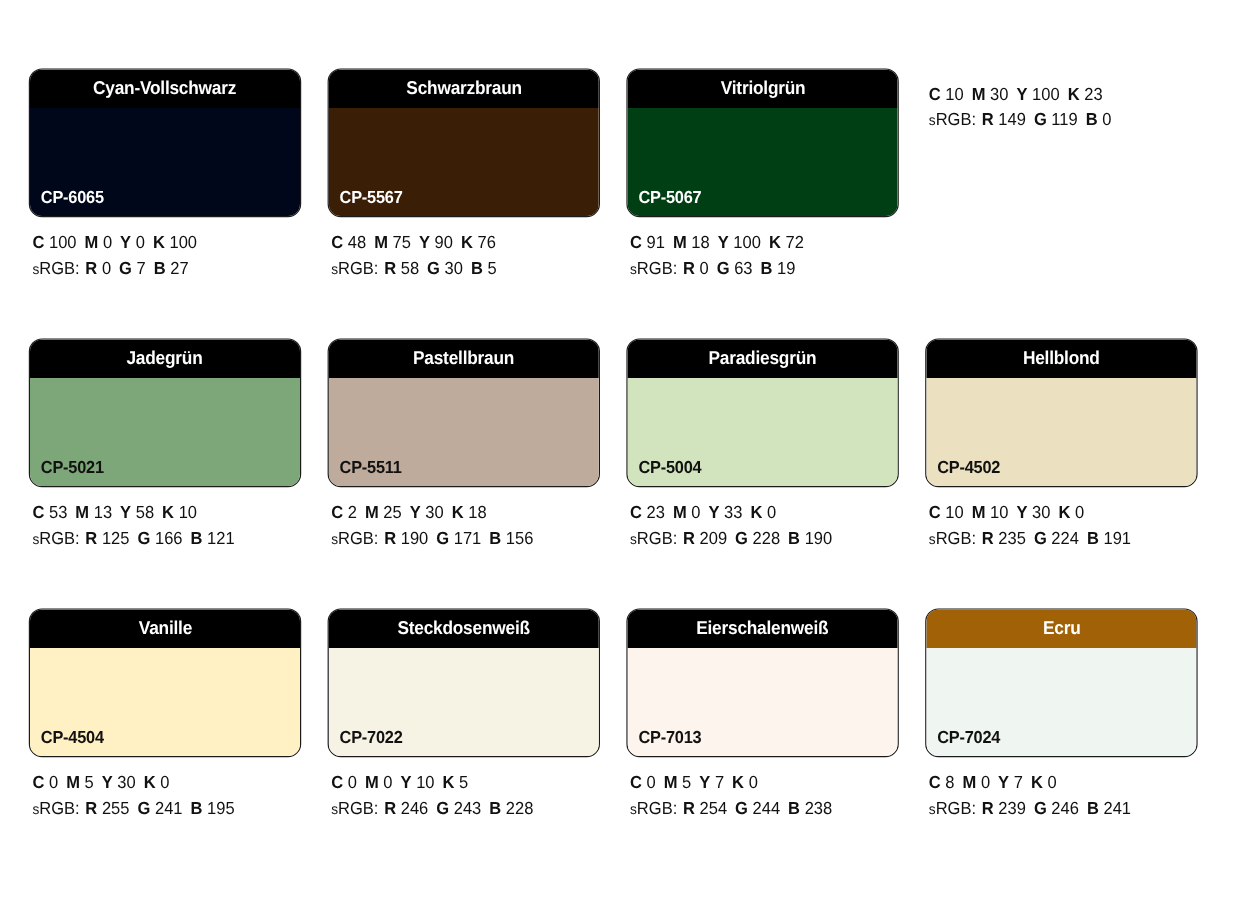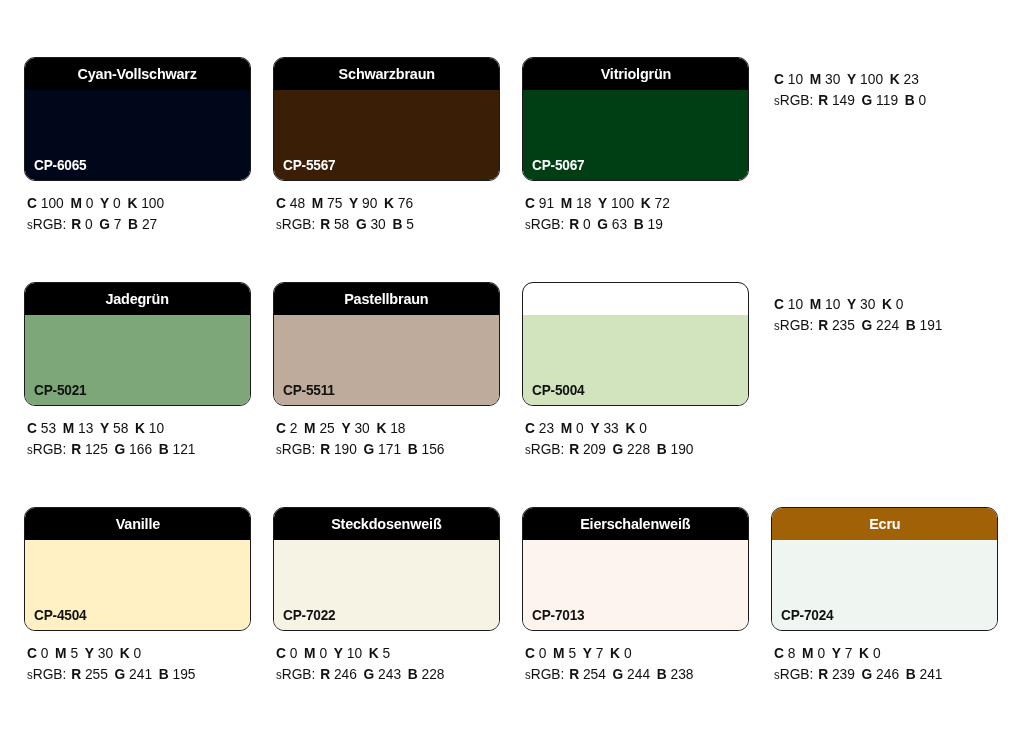--- a/index.html
+++ b/index.html
@@ -191,29 +191,39 @@
         <div class="swatch-fill" style="background: rgb(190, 171, 156);"></div>
         <div class="swatch-code" style="color: rgb(17, 17, 17);">CP-5511</div>
       </div>
       <div class="swatch-values">
         <div class="value-line"><span class="pair"><span class="lbl">C</span> <span class="num">2</span></span><span class="pair"><span class="lbl">M</span> <span class="num">25</span></span><span class="pair"><span class="lbl">Y</span> <span class="num">30</span></span><span class="pair"><span class="lbl">K</span> <span class="num">18</span></span></div>
         <div class="value-line"><span class="srgb-lbl"><span class="s-small">s</span><span>RGB:</span></span><span class="pair"><span class="lbl">R</span> <span class="num">190</span></span><span class="pair"><span class="lbl">G</span> <span class="num">171</span></span><span class="pair"><span class="lbl">B</span> <span class="num">156</span></span></div>
       </div>
     </div>
     <div class="swatch-card-wrap">
       <div class="swatch-card">
+        <div class="swatch-header" style="background: rgb(0, 0, 0);">
+          <div class="swatch-name" style="color: rgb(255, 255, 255);">Paradiesgrün</div>
+        </div>
         <div class="swatch-fill" style="background: rgb(209, 228, 190);"></div>
         <div class="swatch-code" style="color: rgb(17, 17, 17);">CP-5004</div>
       </div>
       <div class="swatch-values">
         <div class="value-line"><span class="pair"><span class="lbl">C</span> <span class="num">23</span></span><span class="pair"><span class="lbl">M</span> <span class="num">0</span></span><span class="pair"><span class="lbl">Y</span> <span class="num">33</span></span><span class="pair"><span class="lbl">K</span> <span class="num">0</span></span></div>
         <div class="value-line"><span class="srgb-lbl"><span class="s-small">s</span><span>RGB:</span></span><span class="pair"><span class="lbl">R</span> <span class="num">209</span></span><span class="pair"><span class="lbl">G</span> <span class="num">228</span></span><span class="pair"><span class="lbl">B</span> <span class="num">190</span></span></div>
       </div>
     </div>
     <div class="swatch-card-wrap">
+      <div class="swatch-card">
+        <div class="swatch-header" style="background: rgb(0, 0, 0);">
+          <div class="swatch-name" style="color: rgb(255, 255, 255);">Hellblond</div>
+        </div>
+        <div class="swatch-fill" style="background: rgb(235, 224, 191);"></div>
+        <div class="swatch-code" style="color: rgb(17, 17, 17);">CP-4502</div>
+      </div>
       <div class="swatch-values">
         <div class="value-line"><span class="pair"><span class="lbl">C</span> <span class="num">10</span></span><span class="pair"><span class="lbl">M</span> <span class="num">10</span></span><span class="pair"><span class="lbl">Y</span> <span class="num">30</span></span><span class="pair"><span class="lbl">K</span> <span class="num">0</span></span></div>
         <div class="value-line"><span class="srgb-lbl"><span class="s-small">s</span><span>RGB:</span></span><span class="pair"><span class="lbl">R</span> <span class="num">235</span></span><span class="pair"><span class="lbl">G</span> <span class="num">224</span></span><span class="pair"><span class="lbl">B</span> <span class="num">191</span></span></div>
       </div>
     </div>
     <div class="swatch-card-wrap">
       <div class="swatch-card">
         <div class="swatch-header" style="background: rgb(0, 0, 0);">
           <div class="swatch-name" style="color: rgb(255, 255, 255);">Vanille</div>
         </div>

